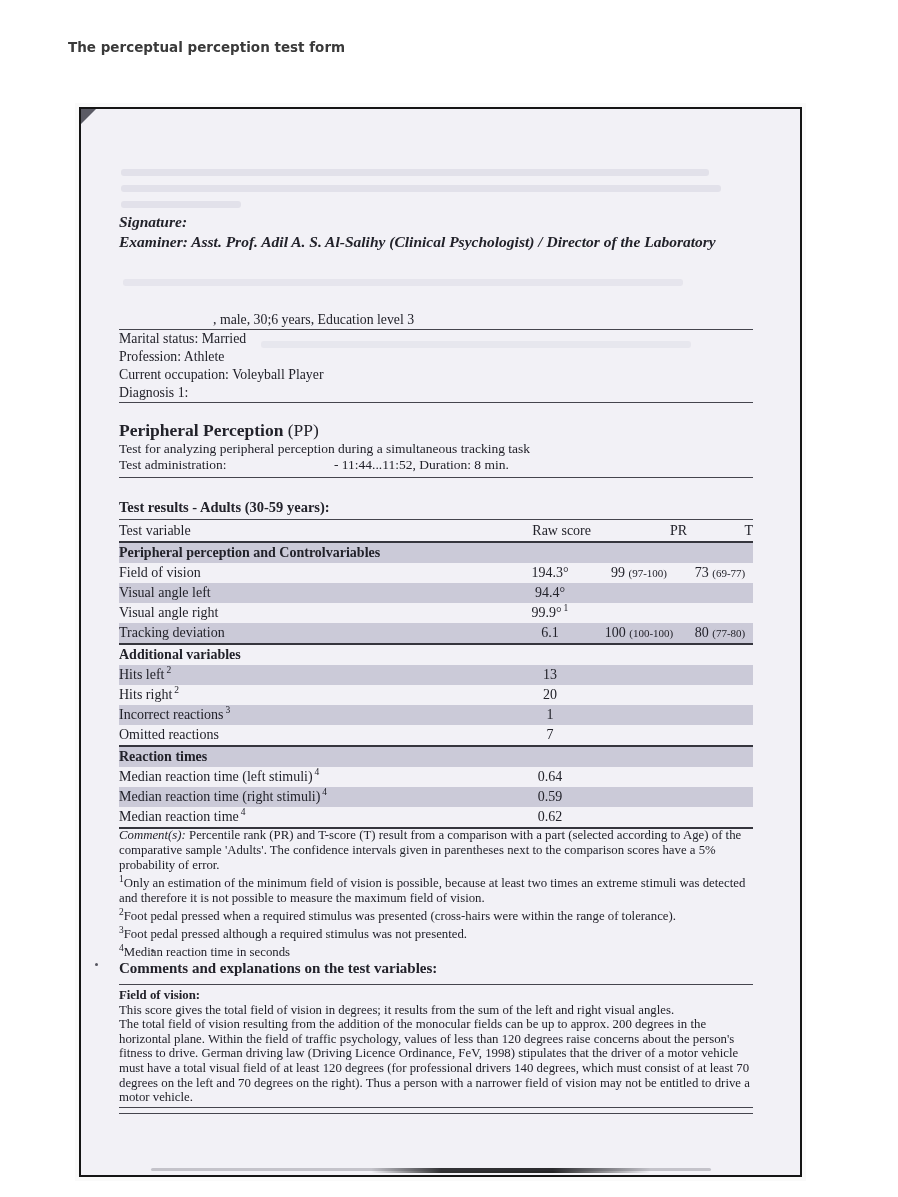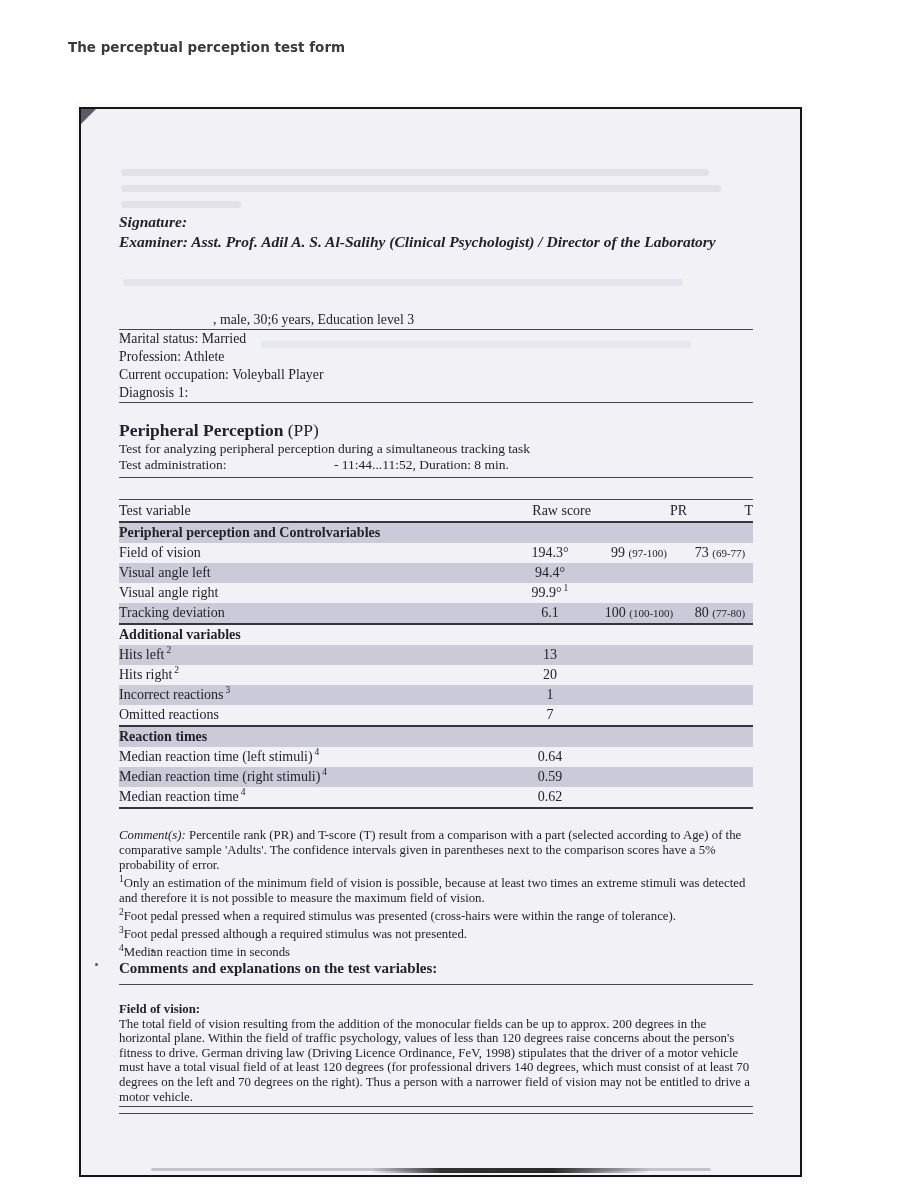--- a/index.html
+++ b/index.html
@@ -111,20 +111,21 @@
       </div>
 
       <div class="block" style="top:310px;">
         <div class="pp-title"><span>Peripheral Perception</span> <span class="pp-abbr">(PP)</span></div>
         <div class="pp-desc">Test for analyzing peripheral perception during a simultaneous tracking task</div>
         <div class="pp-desc"><span class="admin-label">Test administration:</span><span>- 11:44...11:52, Duration: 8 min.</span></div>
         <hr class="rule" style="margin-top:4px;">
       </div>
 
       <div class="block" style="top:388px;">
+        <div class="res-heading">Test results - Adults (30-59 years):</div>
         <hr class="rule" style="margin-top:2px;">
         <div class="t-head">
           <div>Test variable</div>
           <div class="c-raw">Raw score</div>
           <div class="c-pr">PR</div>
           <div class="c-t">T</div>
         </div>
         <hr class="rule-dark">
         <div id="table-body">
             <div class="t-row shaded">
@@ -212,22 +213,23 @@
         <p><span class="comment-label">Comment(s):</span> <span>Percentile rank (PR) and T-score (T) result from a comparison with a part (selected according to Age) of the comparative sample 'Adults'. The confidence intervals given in parentheses next to the comparison scores have a 5% probability of error.</span></p>
         <p><sup>1</sup><span>Only an estimation of the minimum field of vision is possible, because at least two times an extreme stimuli was detected and therefore it is not possible to measure the maximum field of vision.</span></p>
         <p><sup>2</sup><span>Foot pedal pressed when a required stimulus was presented (cross-hairs were within the range of tolerance).</span></p>
         <p><sup>3</sup><span>Foot pedal pressed although a required stimulus was not presented.</span></p>
         <p><sup>4</sup><span>Median reaction time in seconds</span></p>
       </div>
 
       <div class="block" style="top:849px;">
         <div class="expl-heading">Comments and explanations on the test variables:</div>
         <hr class="rule" style="margin-top:6px;">
-        <div class="expl-body" style="margin-top:17px;">
+        <div class="expl-body" style="margin-top:3px;">
           <div class="expl-sub">Field of vision:</div>
+          <div>This score gives the total field of vision in degrees; it results from the sum of the left and right visual angles.</div>
           <div>The total field of vision resulting from the addition of the monocular fields can be up to approx. 200 degrees in the horizontal plane. Within the field of traffic psychology, values of less than 120 degrees raise concerns about the person's fitness to drive. German driving law (Driving Licence Ordinance, FeV, 1998) stipulates that the driver of a motor vehicle must have a total visual field of at least 120 degrees (for professional drivers 140 degrees, which must consist of at least 70 degrees on the left and 70 degrees on the right). Thus a person with a narrower field of vision may not be entitled to drive a motor vehicle.</div>
         </div>
         <hr class="rule" style="margin-top:2px;">
       </div>
 
       <div class="block" style="top:1004px;">
         <hr class="rule">
       </div>
 
     </div>

